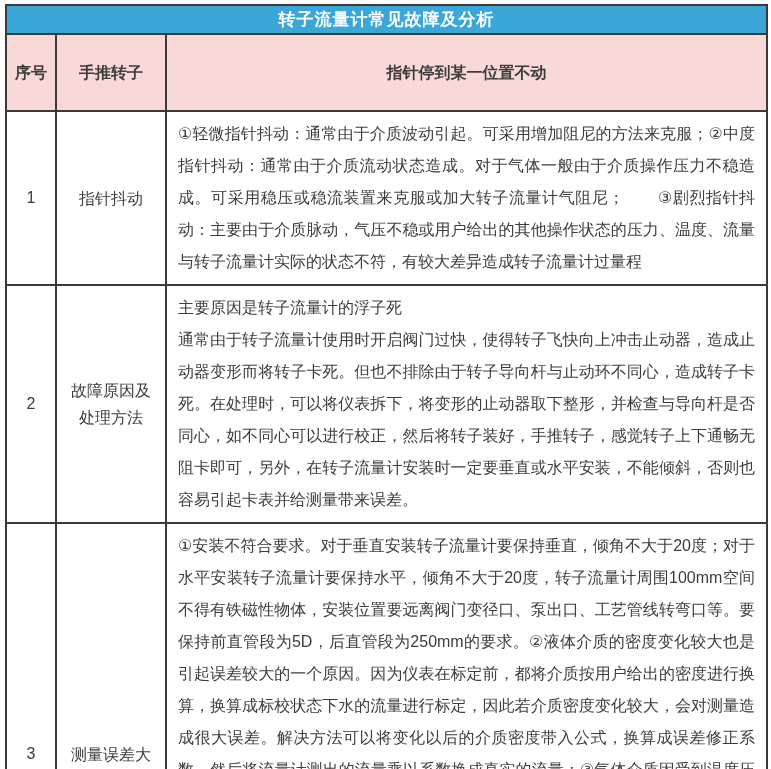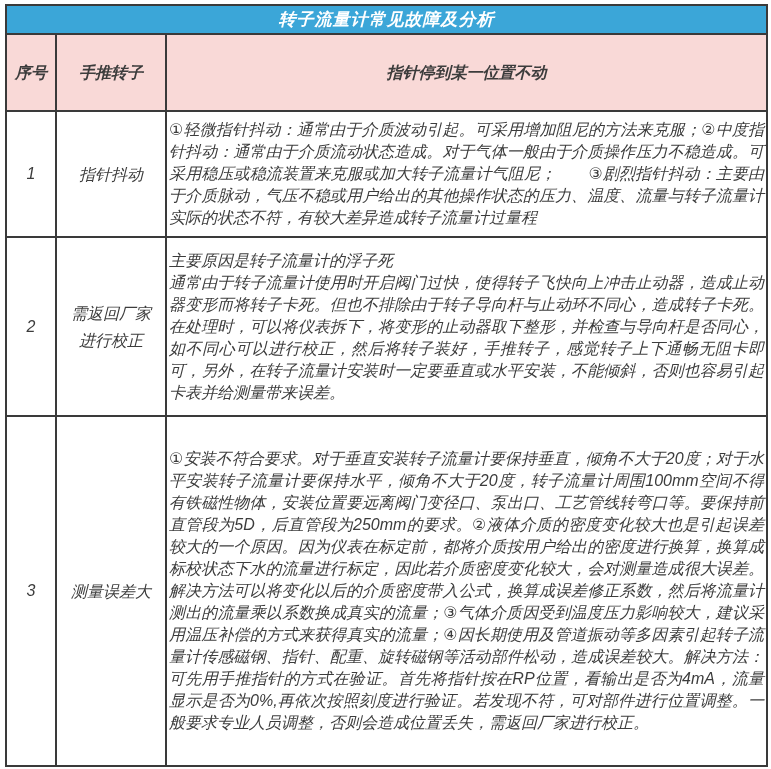--- a/index.html
+++ b/index.html
@@ -8,21 +8,21 @@
     background: var(--page-bg, #ffffff);
     font-family: "Liberation Sans", "DejaVu Sans", sans-serif;
     overflow: hidden;
   }
   .page { padding: 4px 5px; }
   table.fault-table {
     border-collapse: collapse;
     table-layout: fixed;
     width: 761px;
   }
-  th, td { border: 2px solid var(--border, #3a3a3a); box-sizing: border-box; font-style: italic; }
+  th, td { border: 2px solid var(--border, #3a3a3a); box-sizing: border-box; }
   .title-cell {
     background: var(--title-bg, #3ba6d8);
     color: var(--title-text, #ffffff);
     font-size: 17px; font-weight: bold;
     height: 29px; text-align: center;
     letter-spacing: 1px;
     padding: 0;
   }
   .header-row th {
     background: var(--header-bg, #f9d9d7);
@@ -40,22 +40,22 @@
   }
   .num-cell {
     text-align: center; vertical-align: middle;
     padding: 2px; line-height: 24px;
   }
   .phen-cell {
     text-align: center; vertical-align: middle;
     padding: 4px 8px; line-height: 27px;
   }
   .analysis-cell {
-    padding: 6px 2px;
-    line-height: 22px;
+    padding: 6px 11px;
+    line-height: 32px;
     text-align: justify;
     white-space: pre-wrap;
     word-break: break-all;
     vertical-align: middle;
   }
   tr.row-1 { height: 126px; }
   tr.row-2 { height: 179px; }
   tr.row-3 { height: 350px; }
 </style>
 </head>
@@ -79,21 +79,21 @@
       </tr>
     </thead>
     <tbody>
       <tr class="row-1">
         <td class="num-cell">1</td>
         <td class="phen-cell">指针抖动</td>
         <td class="analysis-cell">①轻微指针抖动：通常由于介质波动引起。可采用增加阻尼的方法来克服；②中度指针抖动：通常由于介质流动状态造成。对于气体一般由于介质操作压力不稳造成。可采用稳压或稳流装置来克服或加大转子流量计气阻尼；　　③剧烈指针抖动：主要由于介质脉动，气压不稳或用户给出的其他操作状态的压力、温度、流量与转子流量计实际的状态不符，有较大差异造成转子流量计过量程</td>
       </tr>
       <tr class="row-2">
         <td class="num-cell">2</td>
-        <td class="phen-cell">需返回厂家进行校正</td>
+        <td class="phen-cell">故障原因及处理方法</td>
         <td class="analysis-cell">主要原因是转子流量计的浮子死
 通常由于转子流量计使用时开启阀门过快，使得转子飞快向上冲击止动器，造成止动器变形而将转子卡死。但也不排除由于转子导向杆与止动环不同心，造成转子卡死。在处理时，可以将仪表拆下，将变形的止动器取下整形，并检查与导向杆是否同心，如不同心可以进行校正，然后将转子装好，手推转子，感觉转子上下通畅无阻卡即可，另外，在转子流量计安装时一定要垂直或水平安装，不能倾斜，否则也容易引起卡表并给测量带来误差。</td>
       </tr>
       <tr class="row-3">
         <td class="num-cell">3</td>
         <td class="phen-cell">测量误差大</td>
         <td class="analysis-cell">①安装不符合要求。对于垂直安装转子流量计要保持垂直，倾角不大于20度；对于水平安装转子流量计要保持水平，倾角不大于20度，转子流量计周围100mm空间不得有铁磁性物体，安装位置要远离阀门变径口、泵出口、工艺管线转弯口等。要保持前直管段为5D，后直管段为250mm的要求。②液体介质的密度变化较大也是引起误差较大的一个原因。因为仪表在标定前，都将介质按用户给出的密度进行换算，换算成标校状态下水的流量进行标定，因此若介质密度变化较大，会对测量造成很大误差。解决方法可以将变化以后的介质密度带入公式，换算成误差修正系数，然后将流量计测出的流量乘以系数换成真实的流量；③气体介质因受到温度压力影响较大，建议采用温压补偿的方式来获得真实的流量；④因长期使用及管道振动等多因素引起转子流量计传感磁钢、指针、配重、旋转磁钢等活动部件松动，造成误差较大。解决方法：可先用手推指针的方式在验证。首先将指针按在RP位置，看输出是否为4mA，流量显示是否为0%,再依次按照刻度进行验证。若发现不符，可对部件进行位置调整。一般要求专业人员调整，否则会造成位置丢失，需返回厂家进行校正。</td>
       </tr>
     </tbody>
   </table>

